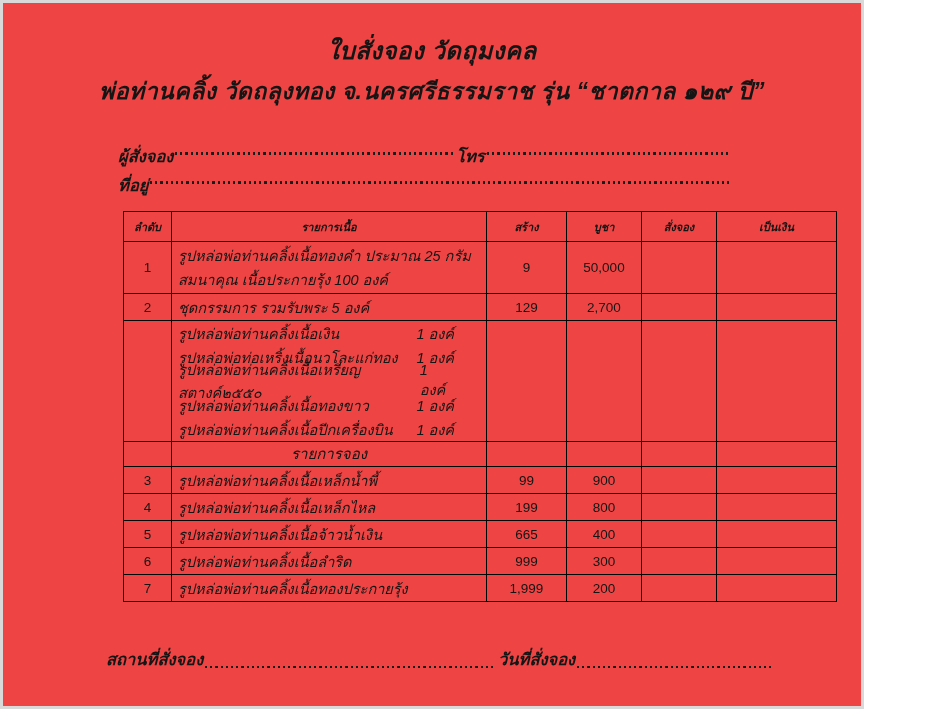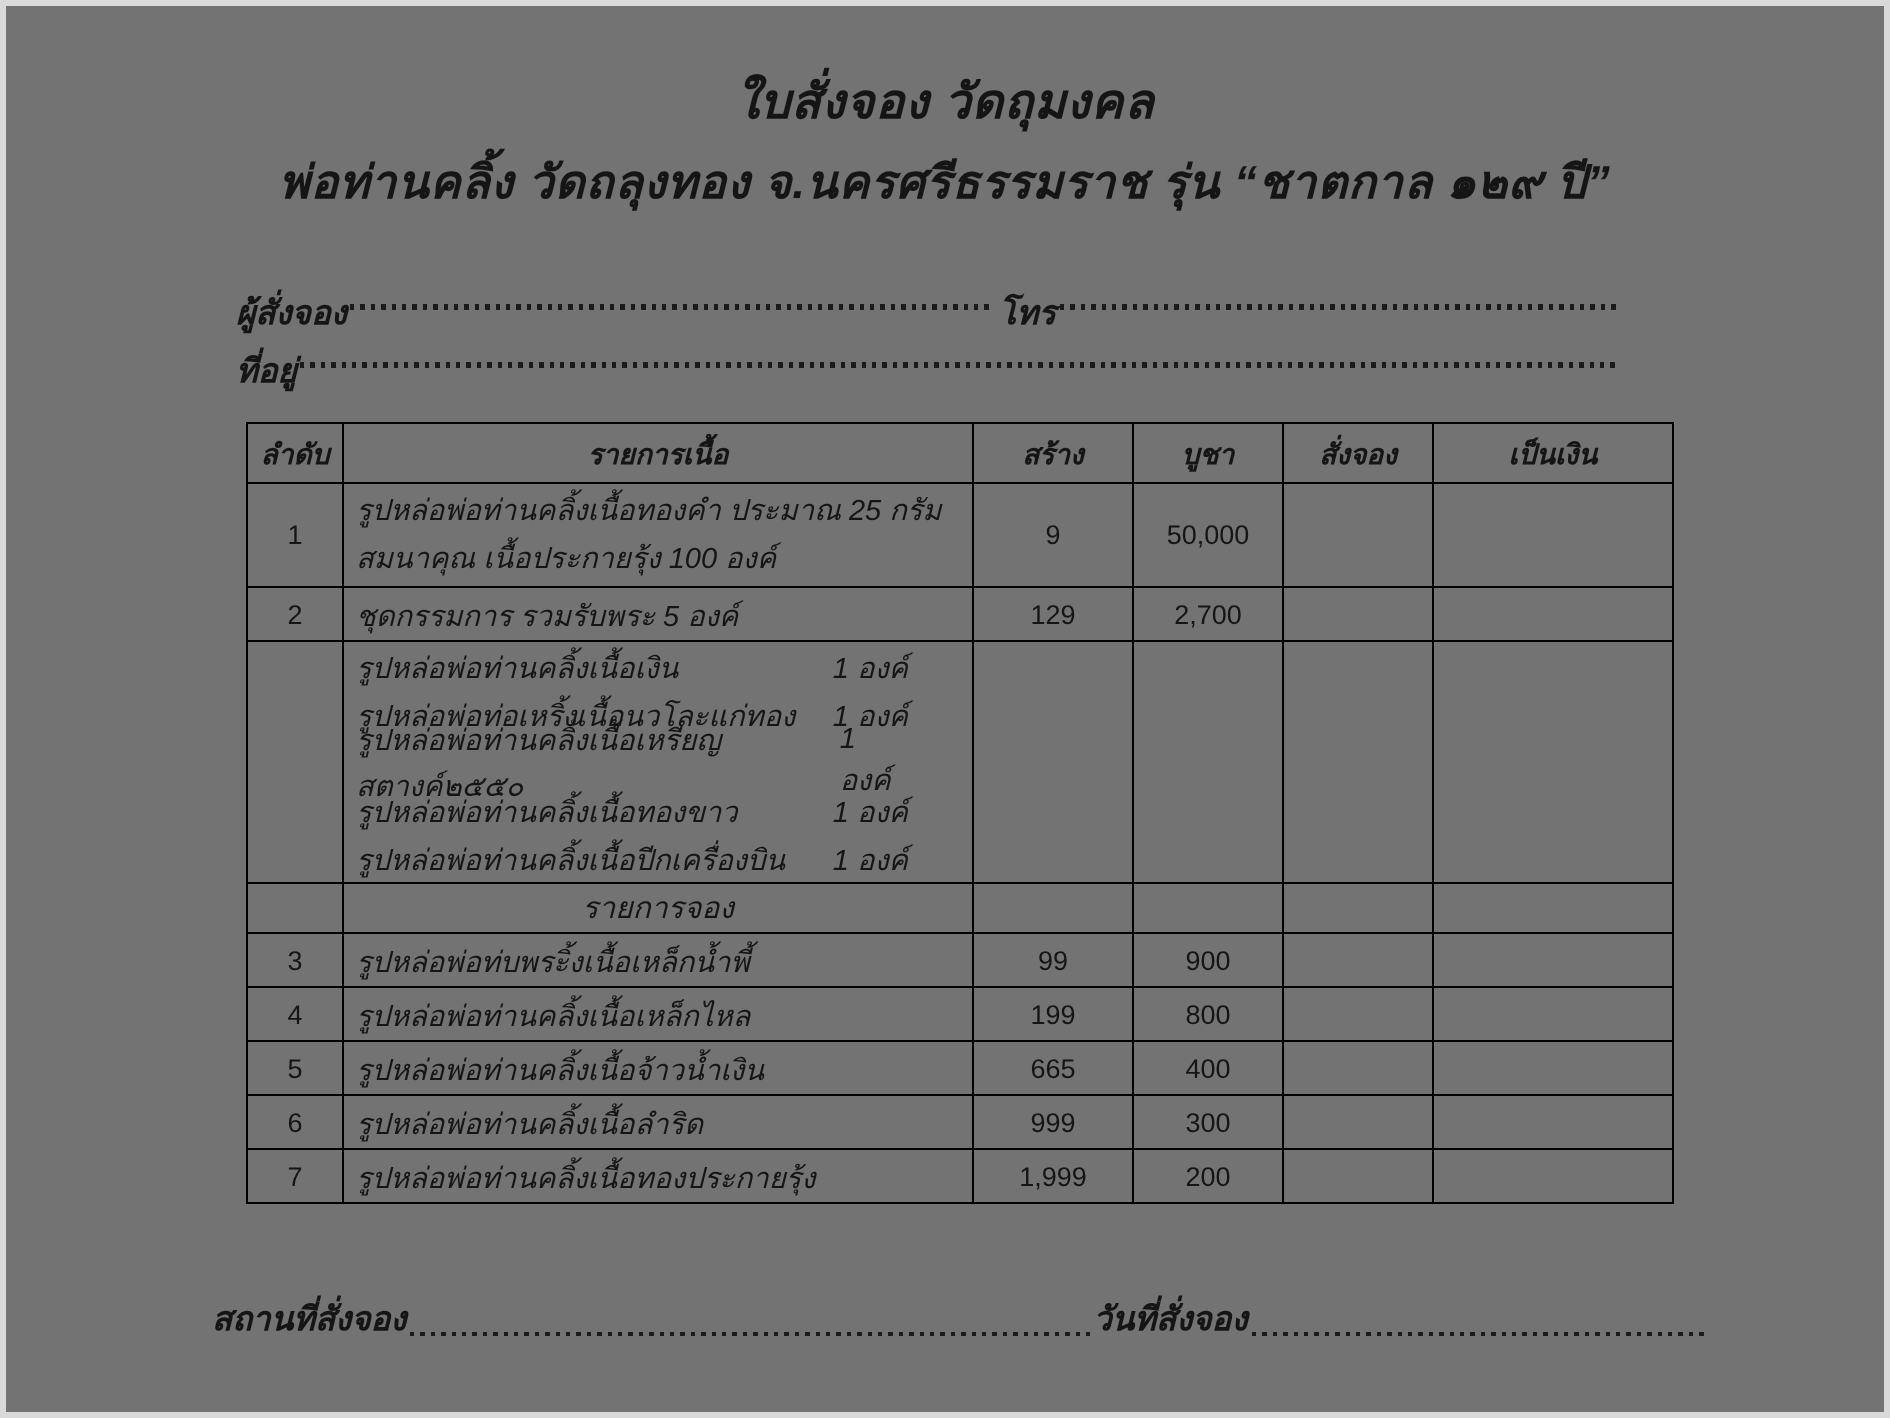--- a/index.html
+++ b/index.html
@@ -1,38 +1,38 @@
 <!DOCTYPE html>
 <html><head>
 <meta charset="utf-8">
 <style>
   html,body { margin:0; padding:0; background:#ffffff; }
   .page {
-    position:relative; width:945px; height:709px; background:#737373;
+    position:relative; width:864px; height:709px; background:#ef4444;
     border:3px solid #d9d9d9; box-sizing:border-box;
     font-family:"Liberation Sans", sans-serif; color:#151515;
     overflow:hidden;
   }
   .title { position:absolute; left:0; right:0; text-align:center;
     font-weight:bold; font-style:italic; letter-spacing:.5px; }
   .title.t1 { top:28px; font-size:24px; }
   .title.t2 { top:70px; font-size:23px; }
 
   .form-area { position:absolute; left:115px; right:130px; top:138px; }
   .form-line { display:flex; align-items:center; height:29px; }
   .flabel { font-weight:bold; font-style:italic; font-size:16.5px; white-space:nowrap; }
   .dots { flex:1; height:2.5px; margin:0 2px 4px 2px;
     background-image:repeating-linear-gradient(to right,#1b1b1b 0 2.2px,transparent 2.2px 5.2px);
   }
   .dots.w115 { flex:1.15; }
 
   table.order { position:absolute; left:120px; top:208px; width:713px;
     border-collapse:collapse; table-layout:fixed; }
   table.order th, table.order td { border:1.5px solid #000; padding:0 6px; box-sizing:border-box; }
-  table.order th { font-weight:bold; font-style:italic; font-size:14px; height:30px; text-align:center; }
+  table.order th { font-weight:bold; font-style:italic; font-size:11px; height:30px; text-align:center; }
   td.cnum { text-align:center; font-size:13.5px; }
   td.citem { text-align:left; padding-left:9px; font-style:italic; font-size:14.5px; }
   tr.rdata td { height:27px; }
   tr.r1 td { height:52px; }
   .two-line div { height:24px; line-height:24px; }
   td.subcell { padding:2px 0 2px 9px;margin-top:15px; }
   .subline { display:flex; justify-content:space-between; align-items:center;
     height:24px; font-style:italic; font-size:14.5px; padding-right:26px; }
   tr.section td { height:25px; }
   td.section-cell { text-align:center; font-style:italic; font-size:15px; }
@@ -140,21 +140,21 @@
       <td></td>
       <td class="section-cell">รายการจอง</td>
       <td></td>
       <td></td>
       <td></td>
       <td></td>
     </tr>
 
     <tr class="rdata">
       <td class="cnum">3</td>
-      <td class="citem">รูปหล่อพ่อท่บพระิ้งเนื้อเหล็กน้ำพี้</td>
+      <td class="citem">รูปหล่อพ่อท่านคลิ้งเนื้อเหล็กน้ำพี้</td>
       <td class="cnum">99</td>
       <td class="cnum">900</td>
       <td></td>
       <td></td>
     </tr>
     <tr class="rdata">
       <td class="cnum">4</td>
       <td class="citem">รูปหล่อพ่อท่านคลิ้งเนื้อเหล็กไหล</td>
       <td class="cnum">199</td>
       <td class="cnum">800</td>

